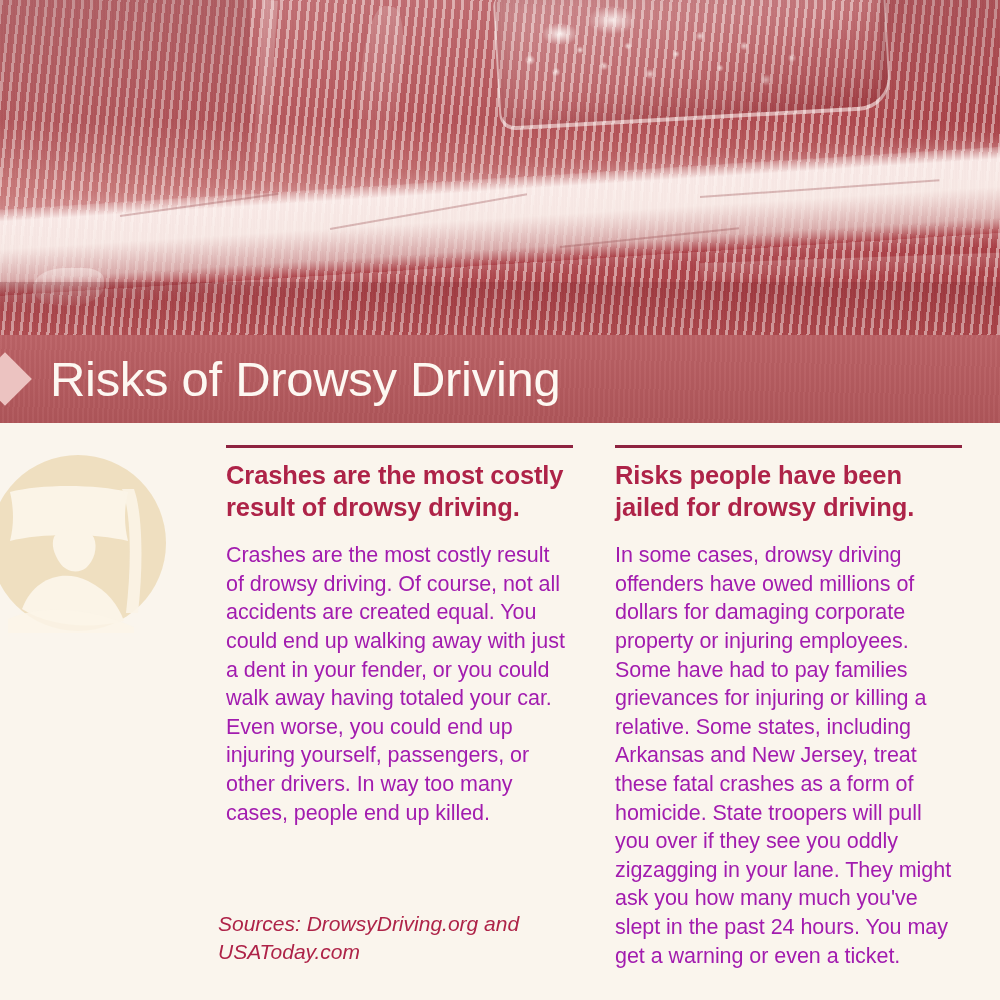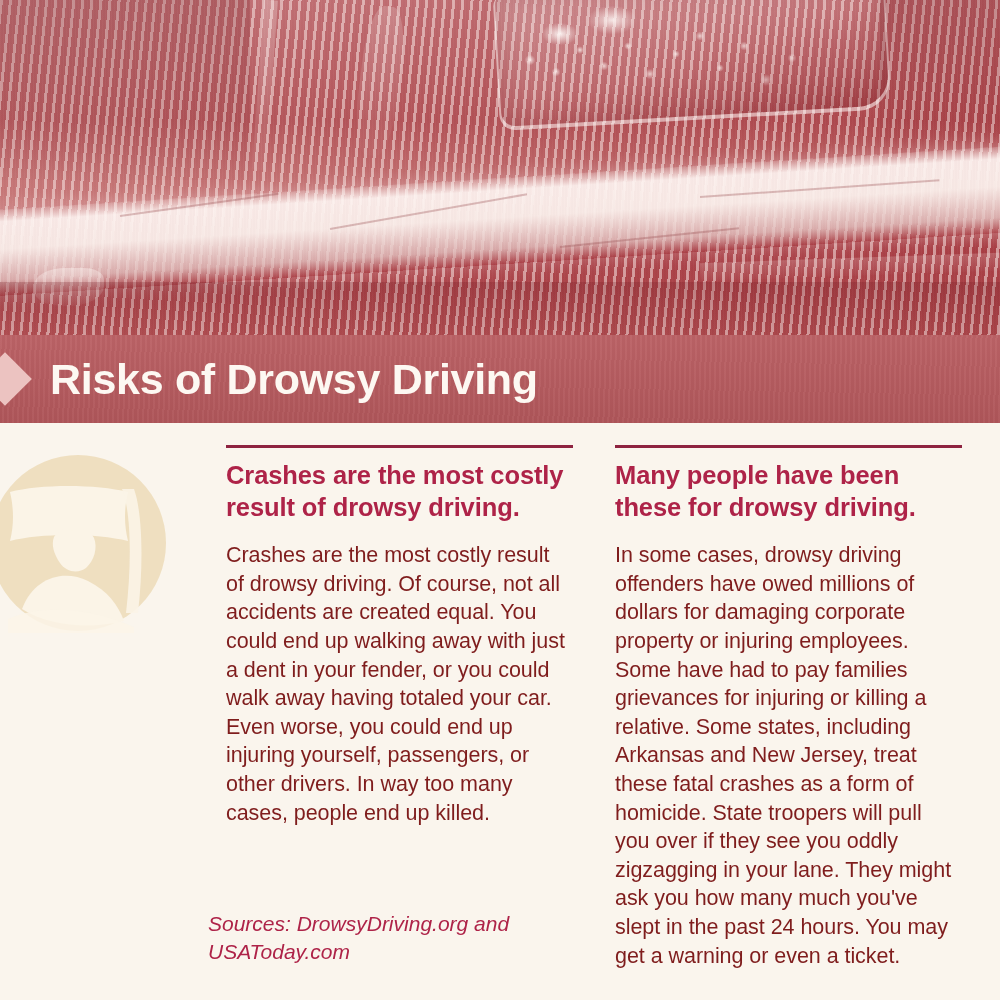--- a/index.html
+++ b/index.html
@@ -137,22 +137,22 @@
     margin-top: -19px;
     background: #ecc3c1;
     transform: rotate(45deg);
     z-index: 2;
   }
   .title-text {
     position: relative;
     z-index: 3;
     margin-left: 50px;
     color: #fdf8f2;
-    font-size: 43px;
-    font-weight: bold;
+    font-size: 49px;
+    font-weight: normal;
     letter-spacing: -0.3px;
     line-height: 1;
     white-space: nowrap;
   }
 
   
   .content {
     position: absolute;
     left: 0;
     top: 423px;
@@ -179,30 +179,30 @@
   }
   .col-heading {
     color: #ae2348;
     font-size: 25.5px;
     font-weight: bold;
     line-height: 1.24;
     margin: 0 0 18px 0;
     letter-spacing: -0.1px;
   }
   .col-body {
-    color: #7f1d1d;
+    color: #a21caf;
     font-size: 21.5px;
     line-height: 1.33;
     margin: 0;
     letter-spacing: -0.05px;
   }
 
   .sources {
     position: absolute;
-    left: 208px;
+    left: 218px;
     top: 487px;
     width: 360px;
     color: #ae2348;
     font-size: 21px;
     font-style: italic;
     line-height: 1.33;
   }
 
   
   .sleep-icon {
@@ -269,21 +269,21 @@
     <div class="columns">
 
       <div class="col">
         <div class="col-rule"></div>
         <h2 class="col-heading">Crashes are the most costly result of drowsy driving.</h2>
         <p class="col-body">Crashes are the most costly result of drowsy driving. Of course, not all accidents are created equal. You could end up walking away with just a dent in your fender, or you could walk away having totaled your car. Even worse, you could end up injuring yourself, passengers, or other drivers. In way too many cases, people end up killed.</p>
       </div>
 
       <div class="col">
         <div class="col-rule"></div>
-        <h2 class="col-heading">Many people have been these for drowsy driving.</h2>
+        <h2 class="col-heading">Risks people have been jailed for drowsy driving.</h2>
         <p class="col-body">In some cases, drowsy driving offenders have owed millions of dollars for damaging corporate property or injuring employees. Some have had to pay families grievances for injuring or killing a relative. Some states, including Arkansas and New Jersey, treat these fatal crashes as a form of homicide. State troopers will pull you over if they see you oddly zigzagging in your lane. They might ask you how many much you've slept in the past 24 hours. You may get a warning or even a ticket.</p>
       </div>
 
     </div>
 
     <div class="sources">Sources: DrowsyDriving.org and USAToday.com</div>
 
   </div>
 </div>
 

